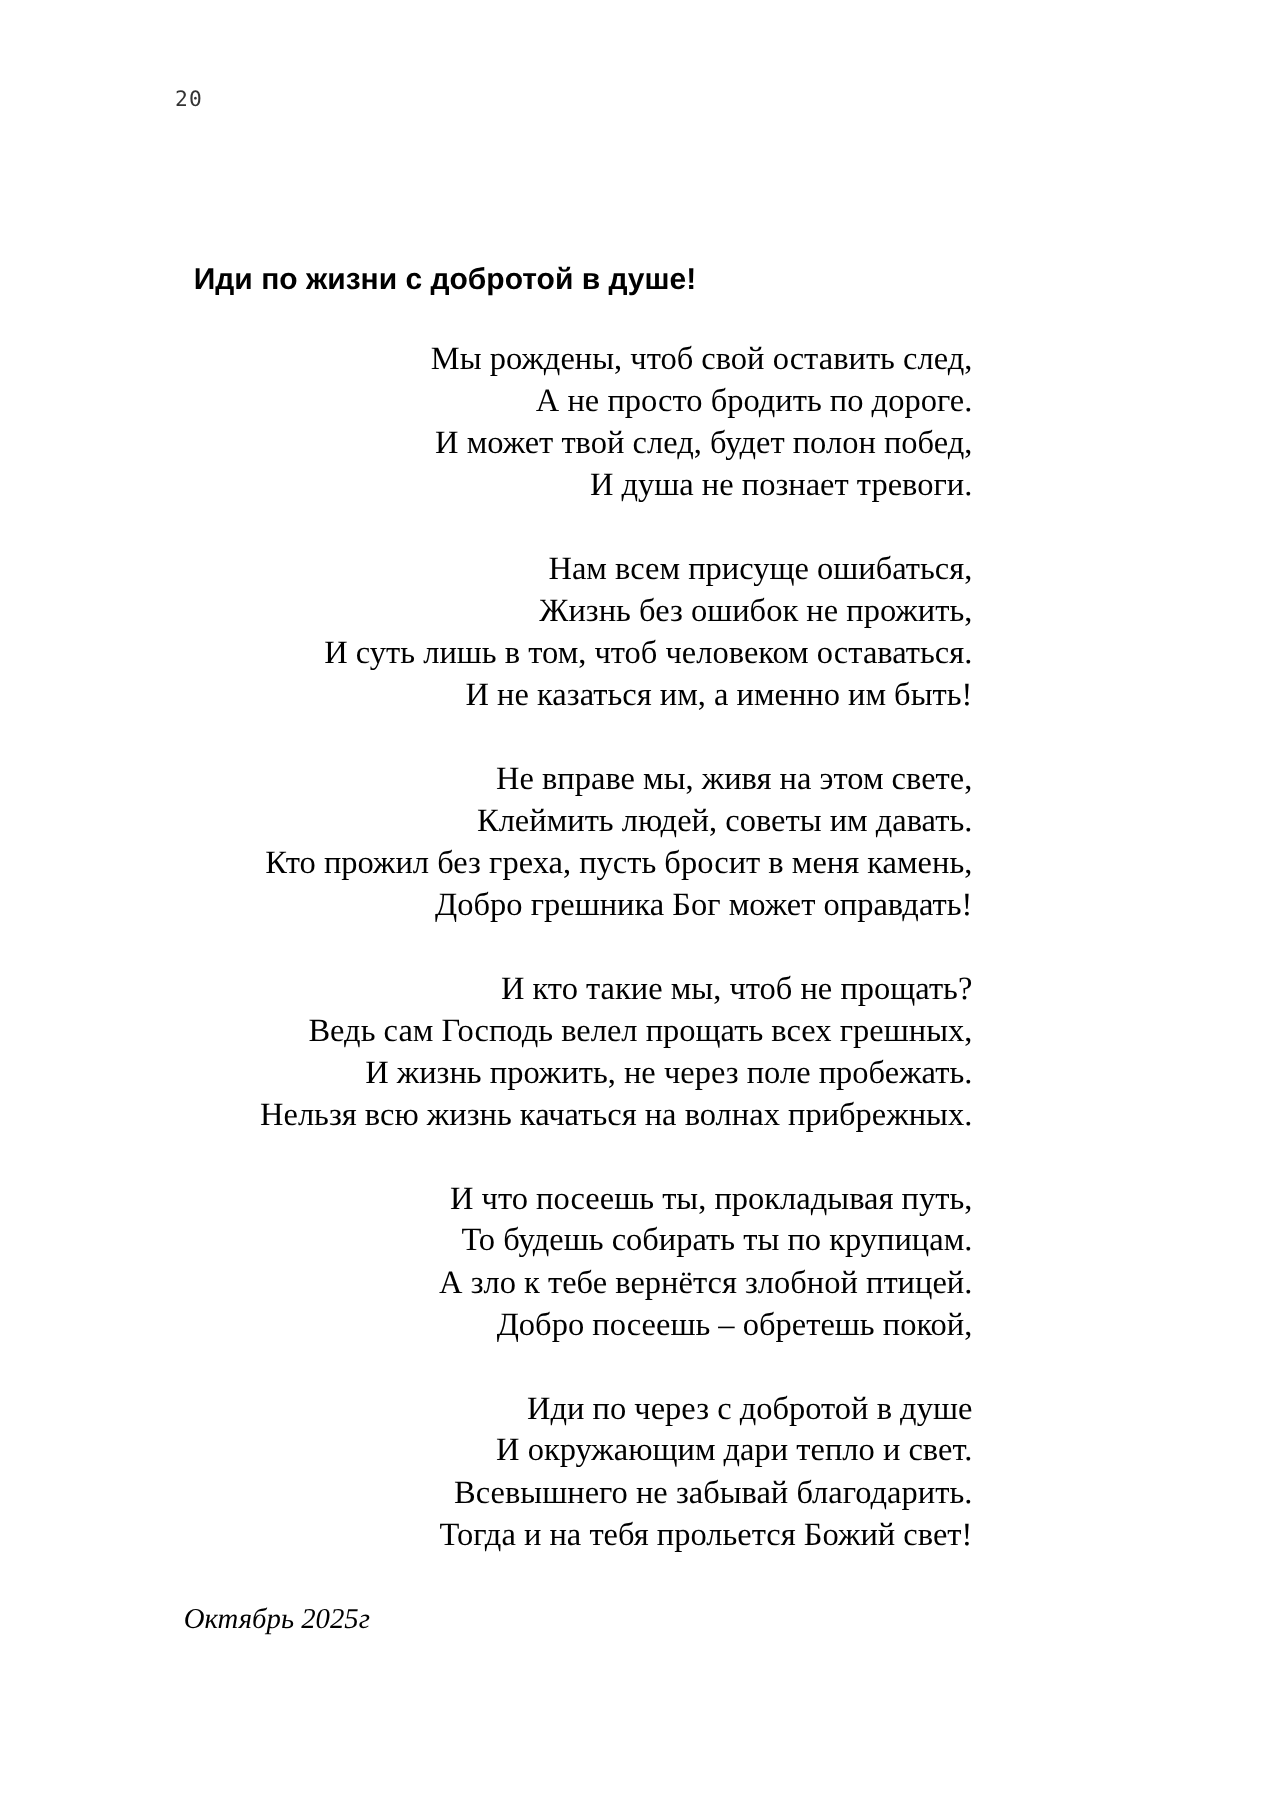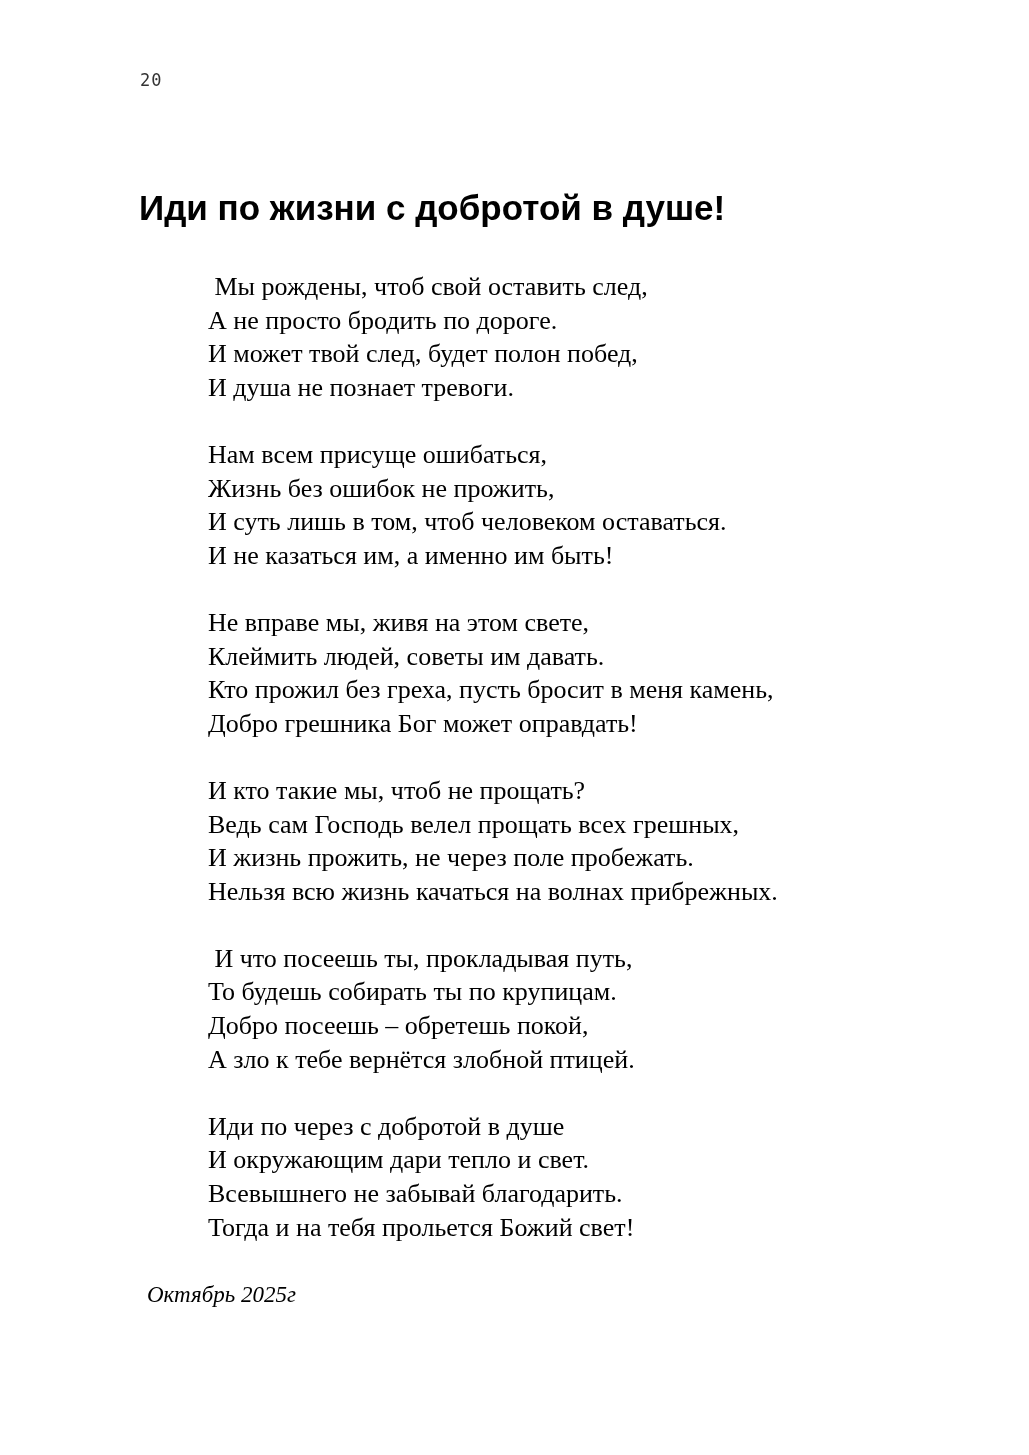--- a/index.html
+++ b/index.html
@@ -20,37 +20,38 @@
       top: 70px;
       font-family: "DejaVu Sans Mono", "Liberation Mono", monospace;
       font-size: 17px;
       color: #333333;
       letter-spacing: 1px;
     }
     .title {
       position: absolute;
       left: 139px;
       top: 184px;
-      margin: 0;
+      margin: 16px;
       font-family: "Liberation Sans", "DejaVu Sans", sans-serif;
       font-weight: bold;
-      font-size: 35px;
+      font-size: 24px;
       line-height: 48px;
       white-space: nowrap;
     }
     .poem {
       position: absolute;
       left: 208px;
       top: 270px;
       font-family: "Liberation Serif", "DejaVu Serif", serif;
       font-size: 26px;
       line-height: 33.6px;
     }
     .stanza {
       margin: 0 0 33.6px 0;
+      text-align: right;
     }
     .line {
       display: block;
       white-space: pre;
     }
     .date {
       position: absolute;
       left: 147px;
       top: 1279px;
       font-family: "Liberation Serif", "DejaVu Serif", serif;
@@ -88,22 +89,22 @@
   </p>
   <p class="stanza">
     <span class="line">И кто такие мы, чтоб не прощать?</span>
     <span class="line">Ведь сам Господь велел прощать всех грешных,</span>
     <span class="line">И жизнь прожить, не через поле пробежать.</span>
     <span class="line">Нельзя всю жизнь качаться на волнах прибрежных.</span>
   </p>
   <p class="stanza">
     <span class="line"> И что посеешь ты, прокладывая путь,</span>
     <span class="line">То будешь собирать ты по крупицам.</span>
+    <span class="line">А зло к тебе вернётся злобной птицей.</span>
     <span class="line">Добро посеешь – обретешь покой,</span>
-    <span class="line">А зло к тебе вернётся злобной птицей.</span>
   </p>
   <p class="stanza">
     <span class="line">Иди по через с добротой в душе</span>
     <span class="line">И окружающим дари тепло и свет.</span>
     <span class="line">Всевышнего не забывай благодарить.</span>
     <span class="line">Тогда и на тебя прольется Божий свет!</span>
   </p>
 </div>
 
 <div class="date">Октябрь 2025г</div>

